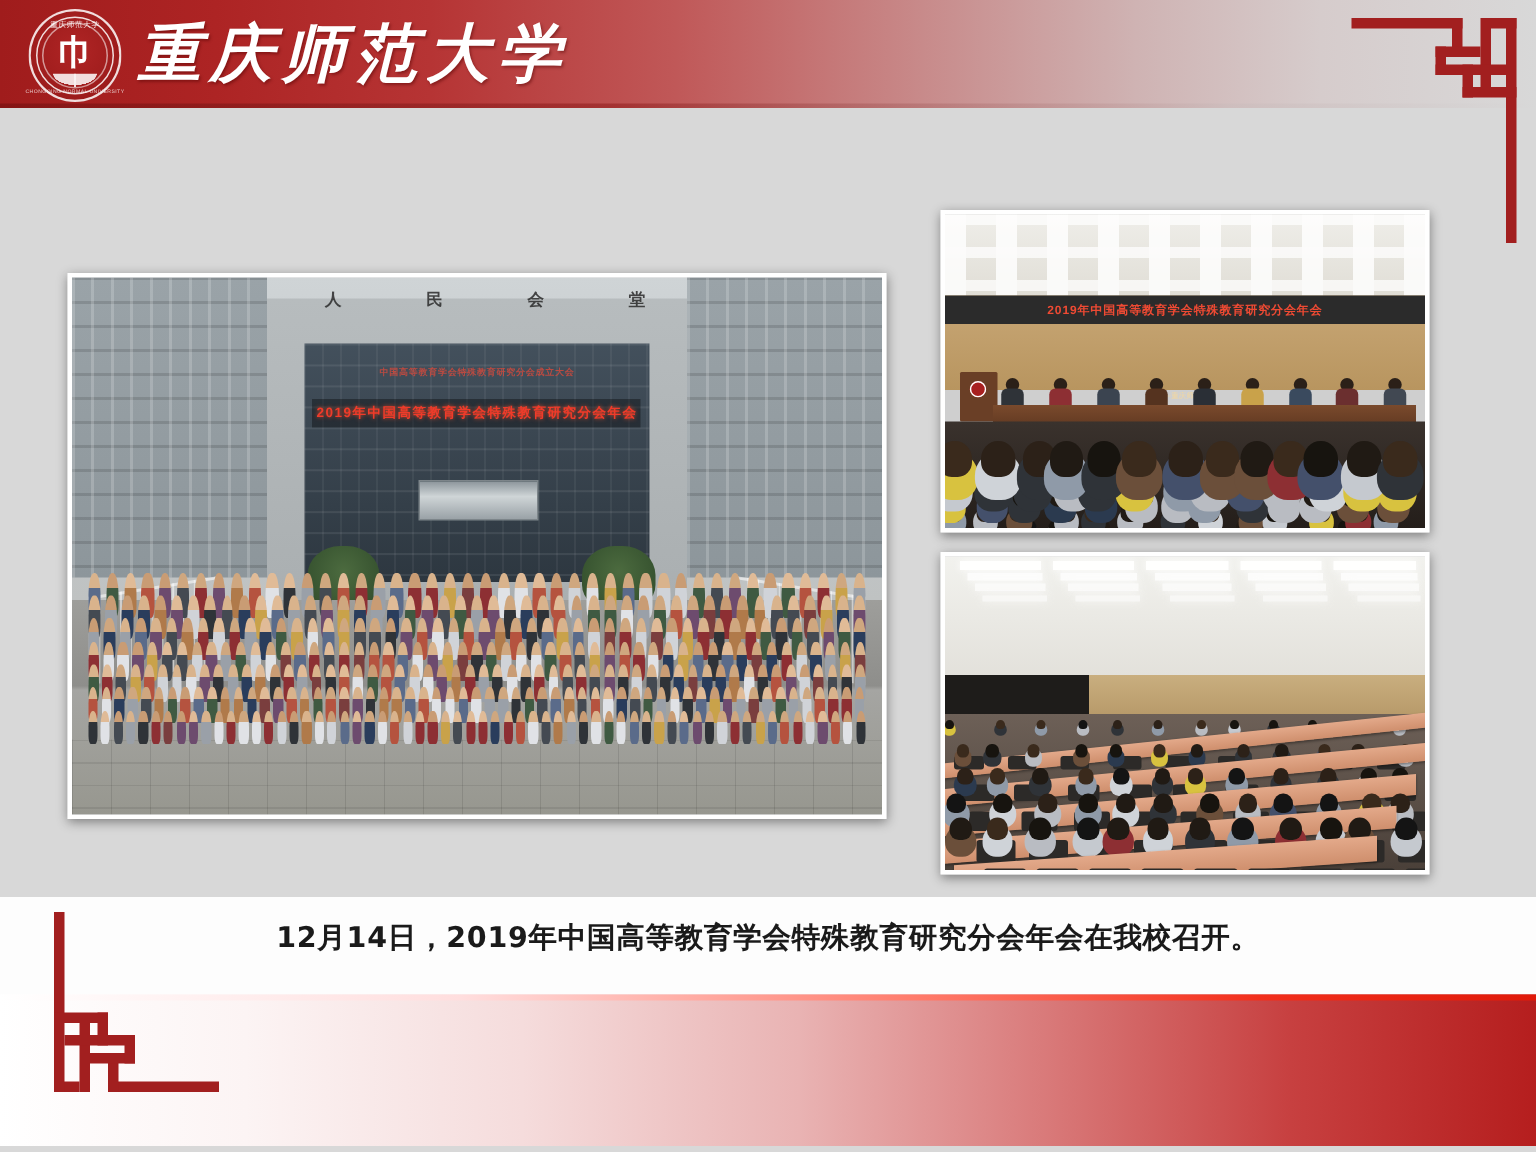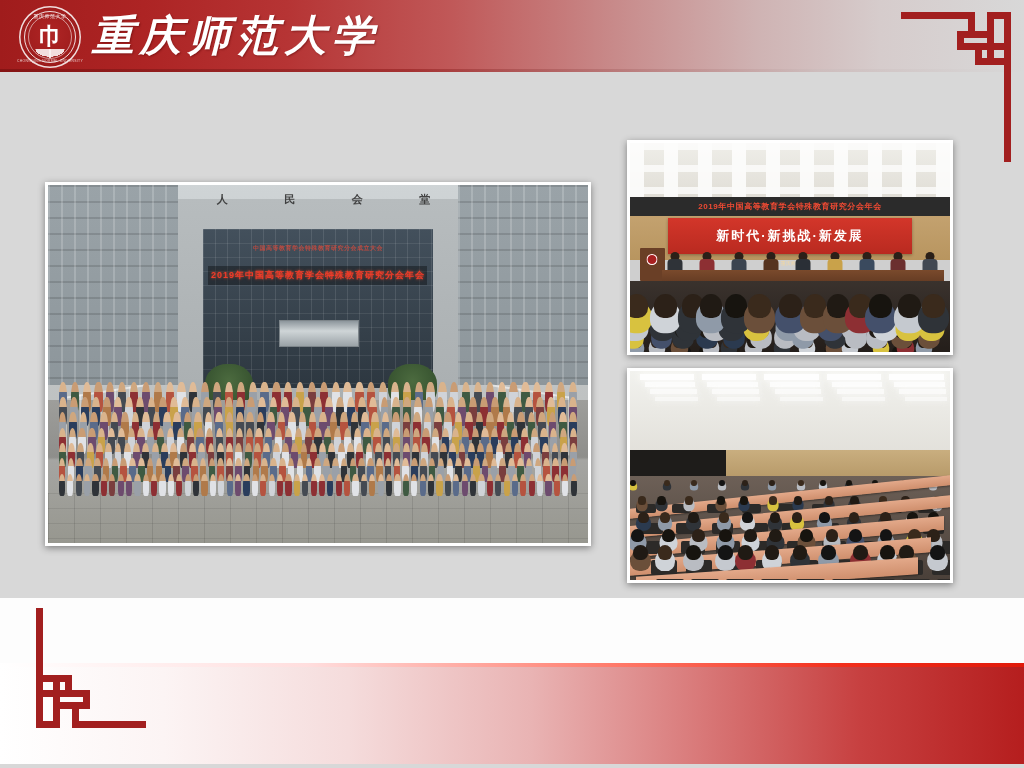--- a/index.html
+++ b/index.html
@@ -648,23 +648,20 @@
   </div>
 
   <div class="photo photo-tr">
     <div class="ceil">
       <div class="ceil-grid"></div>
     </div>
     <div class="wall"></div>
     <div class="dark-band"></div>
     <div class="led2">
       <span>2019年中国高等教育学会特殊教育研究分会年会</span>
-    </div>
-    <div class="banner">
-      <span>新时代·新挑战·新发展</span>
     </div>
     <div class="sub-banner">主办·重庆师范大学</div>
     <div class="podium"></div>
     <div class="panelists" id="panelists">
         <div class="panelist">
           <div class="hd"></div>
           <div class="bd" style="background:#2f3338"></div>
         </div>
         <div class="panelist">
           <div class="hd"></div>
@@ -920,15 +917,16 @@
     <i style="left:86px;top:0;width:7px;height:52px;"></i>
     <i style="left:93px;top:0;width:17px;height:7px;"></i>
     <i style="left:103px;top:0;width:7px;height:120px;"></i>
     <i style="left:56px;top:19px;width:30px;height:7px;"></i>
     <i style="left:56px;top:19px;width:7px;height:19px;"></i>
     <i style="left:56px;top:31px;width:47px;height:7px;"></i>
     <i style="left:74px;top:31px;width:7px;height:22px;"></i>
     <i style="left:74px;top:46px;width:36px;height:7px;"></i>
   </div>
 
+  <div class="caption">12月14日，2019年中国高等教育学会特殊教育研究分会年会在我校召开。</div>
   <div class="bottom-edge"></div>
 
 </div>
 
 </body></html>

